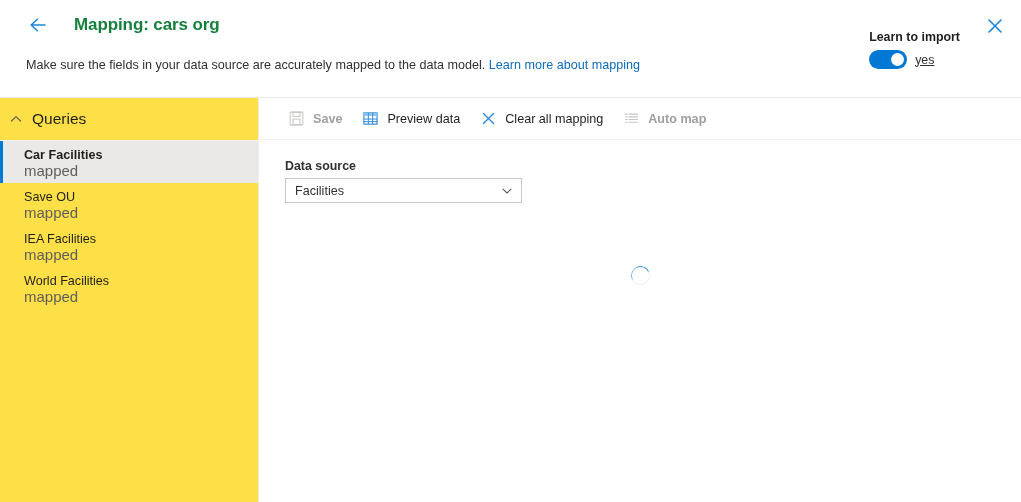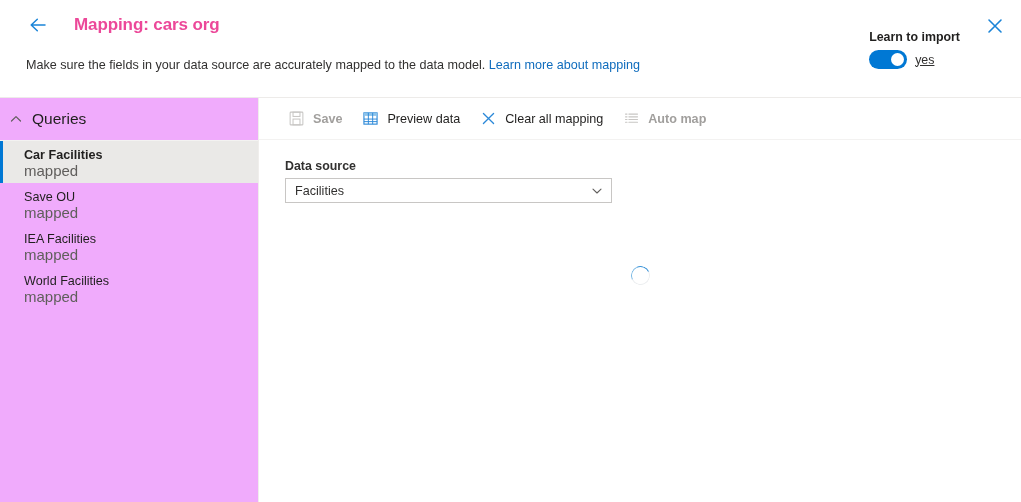--- a/index.html
+++ b/index.html
@@ -37,21 +37,21 @@
     height: 24px;
     display: flex;
     align-items: center;
     justify-content: center;
     cursor: pointer;
     color: #0078d4;
   }
   .page-title {
     font-size: 17px;
     font-weight: bold;
-    color: #ec4899;
+    color: #15803d;
     margin-left: 24px;
     letter-spacing: -0.1px;
     white-space: nowrap;
   }
   .subtitle-row {
     position: absolute;
     left: 26px;
     top: 58px;
     font-size: 12.6px;
     color: #323130;
@@ -123,21 +123,21 @@
     height: 404px;
     align-items: stretch;
   }
 
   
   .sidebar {
     width: 259px;
     flex: none;
     box-sizing: border-box;
     border-right: 1px solid #f0eeec;
-    background: #f0abfc;
+    background: #fde047;
     position: relative;
   }
   .queries-head {
     display: flex;
     align-items: center;
     height: 43px;
     padding-left: 8px;
     box-sizing: border-box;
     border-bottom: 1px solid #f3f2f1;
     cursor: pointer;
@@ -228,21 +228,21 @@
   .field-block {
     padding: 19px 0 0 26px;
   }
   .field-label {
     font-size: 12.4px;
     font-weight: bold;
     color: #323130;
     margin-bottom: 5px;
   }
   .select-box {
-    width: 327px;
+    width: 237px;
     height: 25px;
     box-sizing: border-box;
     border: 1px solid #c8c6c4;
     background: #ffffff;
     display: flex;
     align-items: center;
     justify-content: space-between;
     padding: 0 8px 0 9px;
     cursor: pointer;
   }

